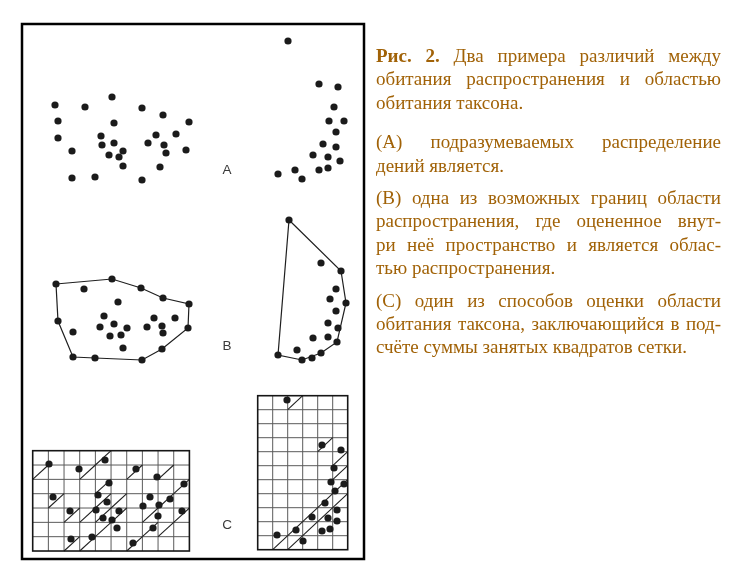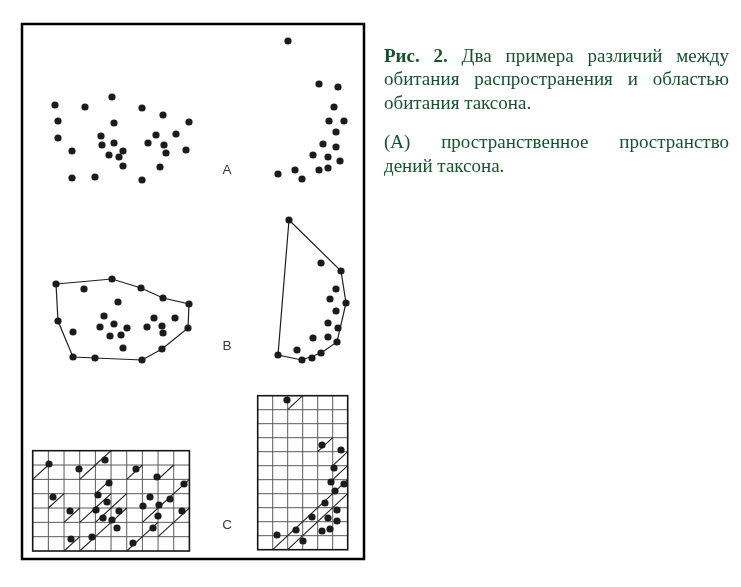--- a/index.html
+++ b/index.html
@@ -1,19 +1,19 @@
 <!DOCTYPE html>
 <html><head>
 <meta charset="utf-8">
 <style>
   html,body{margin:0;padding:0;background:#ffffff;}
   .canvas{position:relative;width:741px;height:587px;background:#ffffff;overflow:hidden;
           font-family:"Liberation Serif",serif;}
   #fig{position:absolute;left:0;top:0;}
-  .caption{position:absolute;left:384px;top:44px;width:345px;color:#14532d;
+  .caption{position:absolute;left:376px;top:44px;width:345px;color:#a16207;
            font-family:"Liberation Serif",serif;font-size:19px;line-height:23.4px;}
   .para{margin:0 0 9px 0;}
   .para.title{margin-bottom:16px;}
   .line{white-space:normal;}
   .line.j{text-align:justify;text-align-last:justify;}
   .line.last{text-align:left;text-align-last:left;}
   .caption b{font-weight:bold;}
 </style>
 </head>
 <body>
@@ -237,18 +237,29 @@
       <text x="227" y="529" text-anchor="middle" font-family="&quot;Liberation Sans&quot;, sans-serif" font-size="13.5px" fill="#3a3a3a">C</text>
     </svg>
 
   <div class="caption">
     <div class="para title">
       <div class="line j"><b>Рис. 2.</b> <span>Два примера различий между</span></div>
       <div class="line j">обитания распространения и областью</div>
       <div class="line last">обитания таксона.</div>
     </div>
     <div class="para">
-      <div class="line j">(А) пространственное пространство</div>
-      <div class="line last">дений таксона.</div>
+      <div class="line j">(А) подразумеваемых распределение</div>
+      <div class="line last">дений является.</div>
+    </div>
+    <div class="para">
+      <div class="line j">(В) одна из возможных границ области</div>
+      <div class="line j">распространения, где оцененное внут-</div>
+      <div class="line j">ри неё пространство и является облас-</div>
+      <div class="line last">тью распространения.</div>
+    </div>
+    <div class="para">
+      <div class="line j">(С) один из способов оценки области</div>
+      <div class="line j">обитания таксона, заключающийся в под-</div>
+      <div class="line last">счёте суммы занятых квадратов сетки.</div>
     </div>
   </div>
 
 </div>
 
 </body></html>

